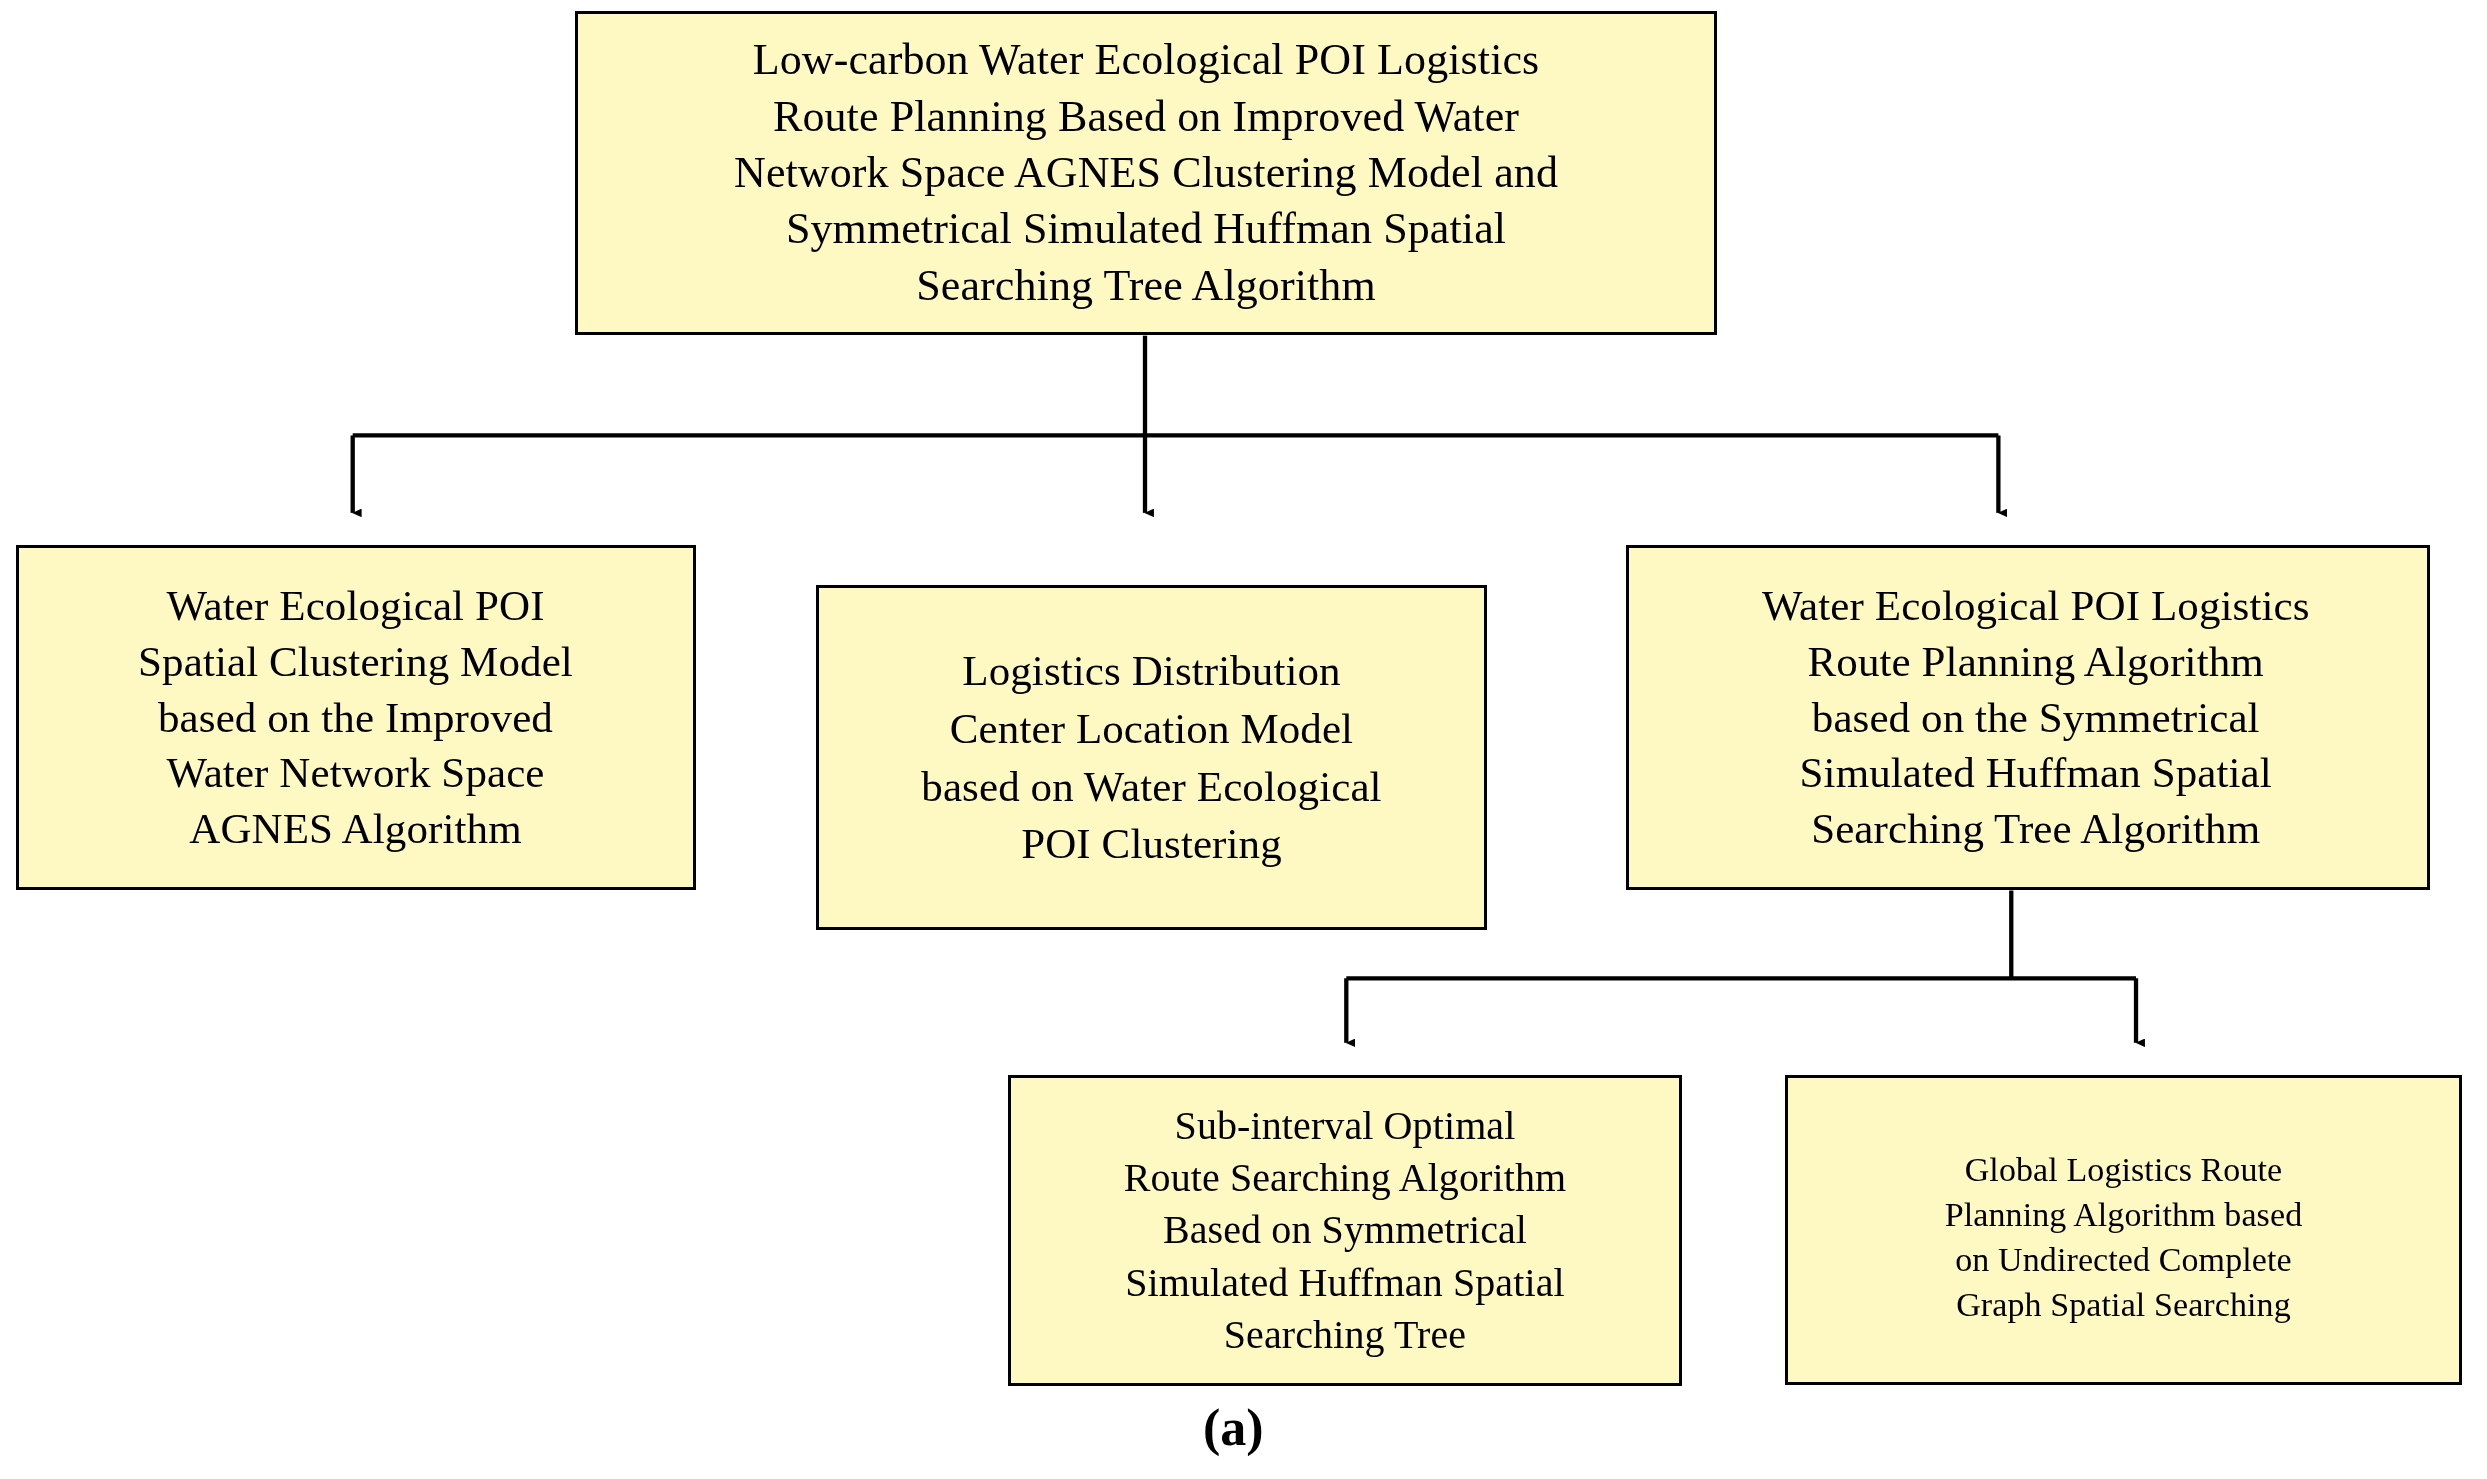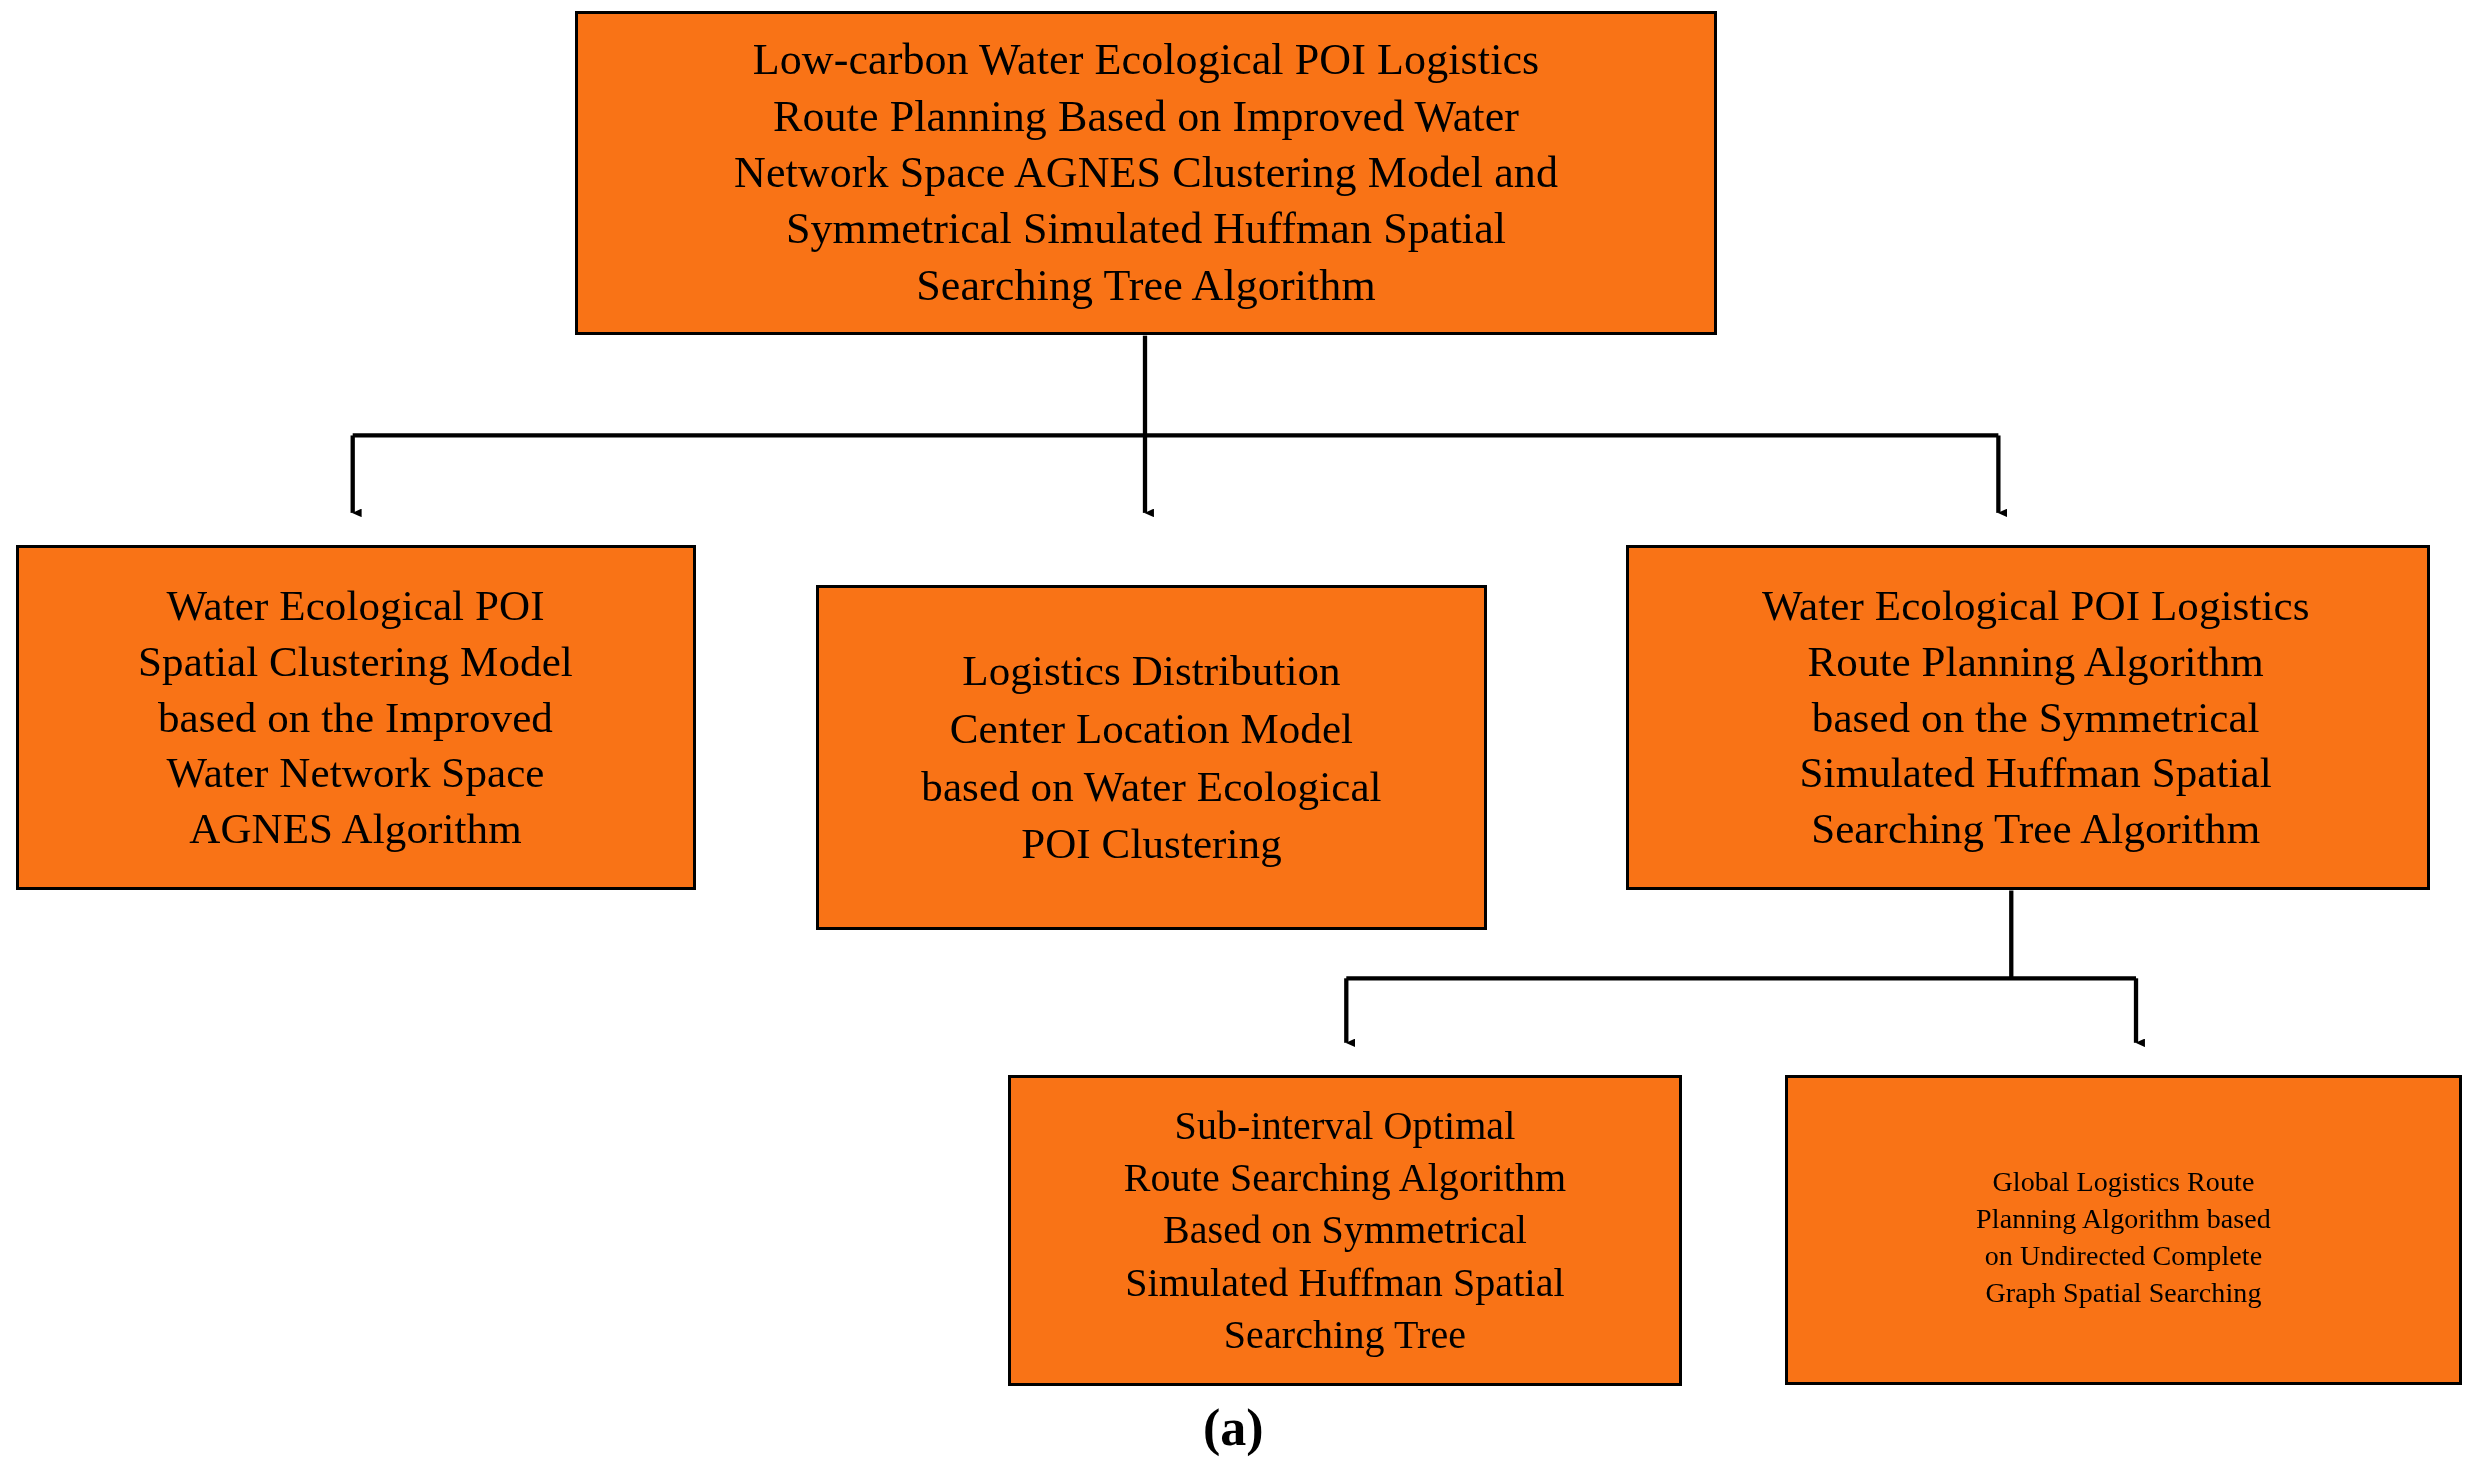--- a/index.html
+++ b/index.html
@@ -12,21 +12,21 @@
     width: 2487px;
     height: 1480px;
     background: #ffffff;
     overflow: hidden;
     font-family: "Liberation Serif", "DejaVu Serif", serif;
   }
   .node {
     position: absolute;
     box-sizing: border-box;
     border: 3.4px solid #000000;
-    background: #f97316;
+    background: #fef9c3;
     display: flex;
     align-items: center;
     justify-content: center;
     text-align: center;
   }
   .node-text {
     display: block;
     width: 100%;
     color: #000000;
     font-size: 43px;
@@ -34,21 +34,21 @@
     letter-spacing: 0.1px;
     white-space: pre-line;
     padding: 0 8.6px;
     box-sizing: border-box;
   }
   #node-root .node-text { font-size: 44px; line-height: 1.28; }
   #node-left .node-text { font-size: 43px; line-height: 1.30; }
   #node-middle .node-text { font-size: 43px; line-height: 1.34; }
   #node-right .node-text { font-size: 43px; line-height: 1.30; padding-left: 24px; }
   #node-sub-left .node-text { font-size: 40px; line-height: 1.31; }
-  #node-sub-right .node-text { font-size: 28px; line-height: 1.32; margin-top: 16px; }
+  #node-sub-right .node-text { font-size: 34px; line-height: 1.32; margin-top: 16px; }
 
   .edge-svg {
     position: absolute;
     left: 0;
     top: 0;
     width: 2487px;
     height: 1480px;
     pointer-events: none;
   }
   .caption {

